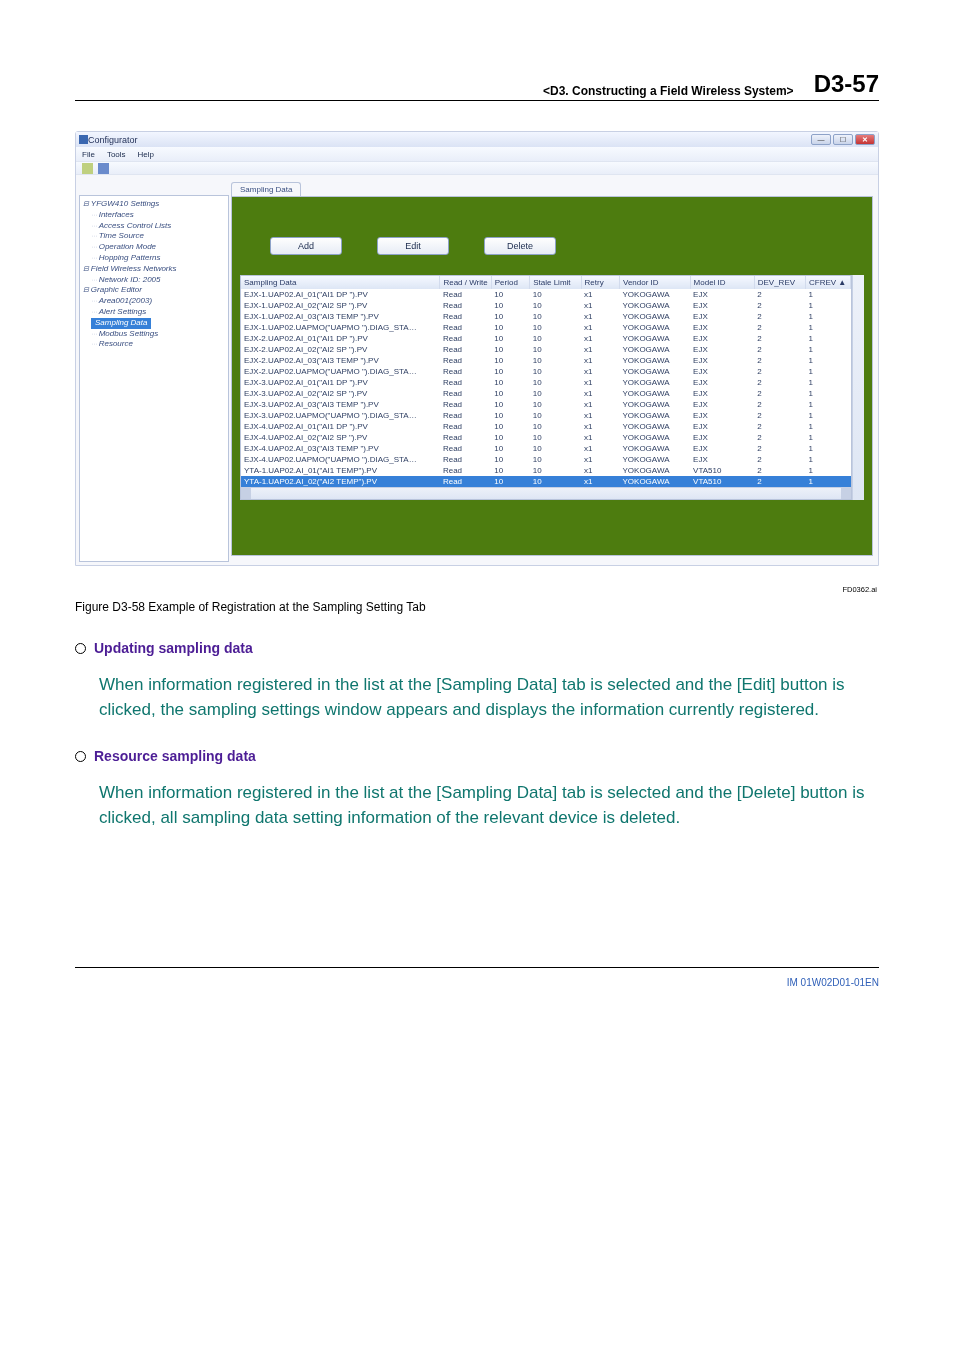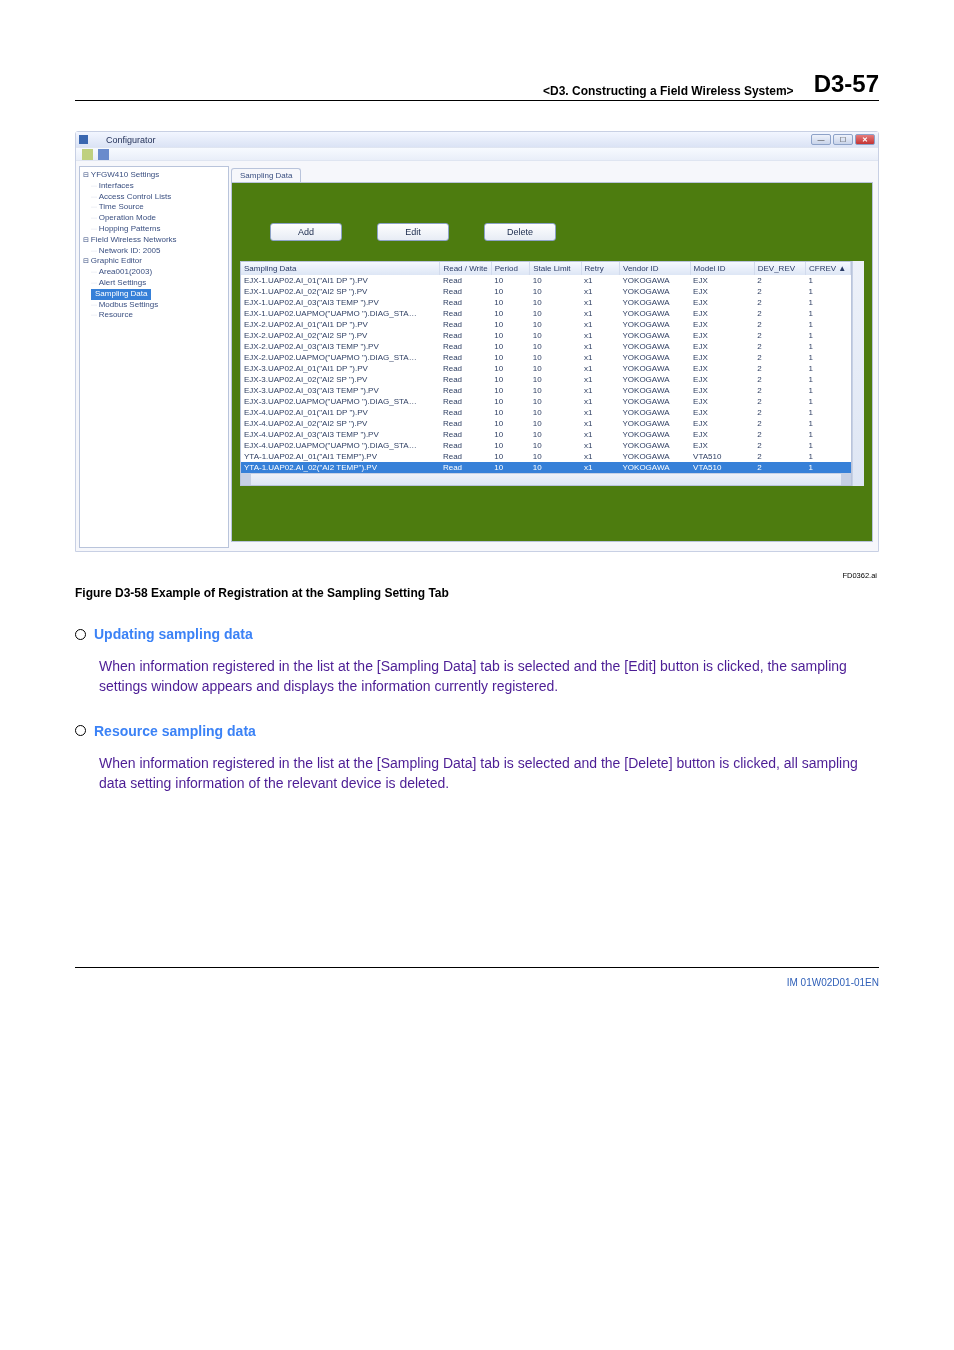--- a/index.html
+++ b/index.html
@@ -44,21 +44,21 @@
   }
   .titlebar {
     display: flex;
     align-items: center;
     background: linear-gradient(#f2f6ff,#dbe3f5);
     height: 15px;
     padding: 0 3px;
     gap: 4px;
     justify-content: space-between;
   }
-  .titlebar-left { display: flex; align-items: center; gap: 18px; }
+  .titlebar-left { display: flex; align-items: center; gap: 0; }
   .tb-icon {
     width: 9px; height: 9px;
     background: #3a67b0; display:inline-block;
   }
   .titlebar-title { color:#1f2d55; font-size:9px; }
   .tb-btns { display:flex; gap:2px; }
   .tb-btn {
     width:20px; height:11px;
     background: linear-gradient(#eef2fb,#c9d4ea);
     border:1px solid #8da2c8;
@@ -70,24 +70,25 @@
   .menubar { height:14px; display:flex; align-items:center; gap:12px; padding:0 6px; color:#1a2a4c; background:linear-gradient(#f7faff,#e9eef9);}
   .toolbar { height:14px; display:flex; align-items:center; gap:5px; padding:0 6px; background:linear-gradient(#f7faff,#e9eef9); border-top:1px solid #dfe5f1; border-bottom:1px solid #dfe5f1;}
   .toolbaricon { width:11px;height:11px;display:inline-block; }
   .toolbaricon.a { background:#bfd07f; }
   .toolbaricon.b { background:#6a8bcc; }
   .appbody { display:flex; min-height:390px; }
   .tree {
     width: 150px;
     border:1px solid #b9c4db;
     background:#fff;
-    margin: 5px 0 3px 3px;
+    margin: 20px 0 3px 3px;
     padding: 3px 3px;
     color:#3a4f80;
     line-height: 1.35;
+    font-style: italic;
   }
   .tree .node { padding-left: 8px; white-space:nowrap; }
   .tree .root { padding-left: 0; }
   .tree .branch::before { content:"⊟ "; font-size:7px; }
   .tree .leaf::before { content:"⋯ "; color:#c2cadd; font-size:6px; }
   .tree .selected { background:#3680d8; color:#fff; padding-left:4px; padding-right:4px; display:inline-block; }
   .main {
     flex:1;
     margin:3px 3px 3px 0;
     padding:0 2px 4px 2px;
@@ -137,32 +138,32 @@
     white-space:nowrap; overflow:hidden; text-overflow: clip;
   }
   tr.datarow.selected td { background:#3680d8; color:#fff; }
   .botscroll { height:12px; background:linear-gradient(#edf1f9,#dee6f4); border-top:1px solid #c6d0e4; display:flex; justify-content:space-between; }
   .botscroll .nub { width:10px; background:#c6d0e4; }
   .vscroll {
     width:12px; background:linear-gradient(#edf1f9,#dee6f4); border-left:1px solid #c6d0e4;
   }
   .tbl-outer { display:flex; }
   .figref { font-size:7.5px; text-align:right; margin-top:19px; padding-right:2px; }
-  .fignum { font-size:12px; font-weight:bold; margin-top:6px; }
+  .fignum { font-size:12px; font-weight:normal; margin-top:6px; }
   .section-h {
-    font-size:14px; font-weight:bold; color:#3b82f6;
+    font-size:14px; font-weight:bold; color:#4c1d95;
     margin-top:26px; margin-bottom:8px;
     display:flex; align-items:center; gap:8px;
   }
   .section-h .circ {
     width:11px;height:11px;border:1.5px solid #000;border-radius:50%;
     display:inline-block;flex:0 0 auto;
   }
   .bodytext {
-    font-size:14px; line-height:1.45; color:#4c1d95;
+    font-size:17px; line-height:1.45; color:#0f766e;
     margin-left:24px; margin-right:0;
     margin-bottom:10px;
   }
   .bottom-rule {
     position:absolute; left:75px; right:75px; bottom:50px;
     border-top:1px solid #000;
   }
   .docid {
     position:absolute; right:75px; bottom:30px;
     font-size:10px; color:#3060b8;
@@ -184,20 +185,25 @@
     <div class="titlebar">
       <div class="titlebar-left">
         <span class="tb-icon"></span>
         <span class="titlebar-title">Configurator</span>
       </div>
       <div class="tb-btns">
         <span class="tb-btn">—</span>
         <span class="tb-btn">☐</span>
         <span class="tb-btn close">✕</span>
       </div>
+    </div>
+    <div class="menubar">
+      <span>File</span>
+      <span>Tools</span>
+      <span>Help</span>
     </div>
     <div class="toolbar">
       <span class="toolbaricon a"></span>
       <span class="toolbaricon b"></span>
     </div>
     <div class="appbody">
       <div class="tree">
         <div class="node root branch">YFGW410 Settings</div>
         <div class="node leaf">Interfaces</div>
         <div class="node leaf">Access Control Lists</div>

